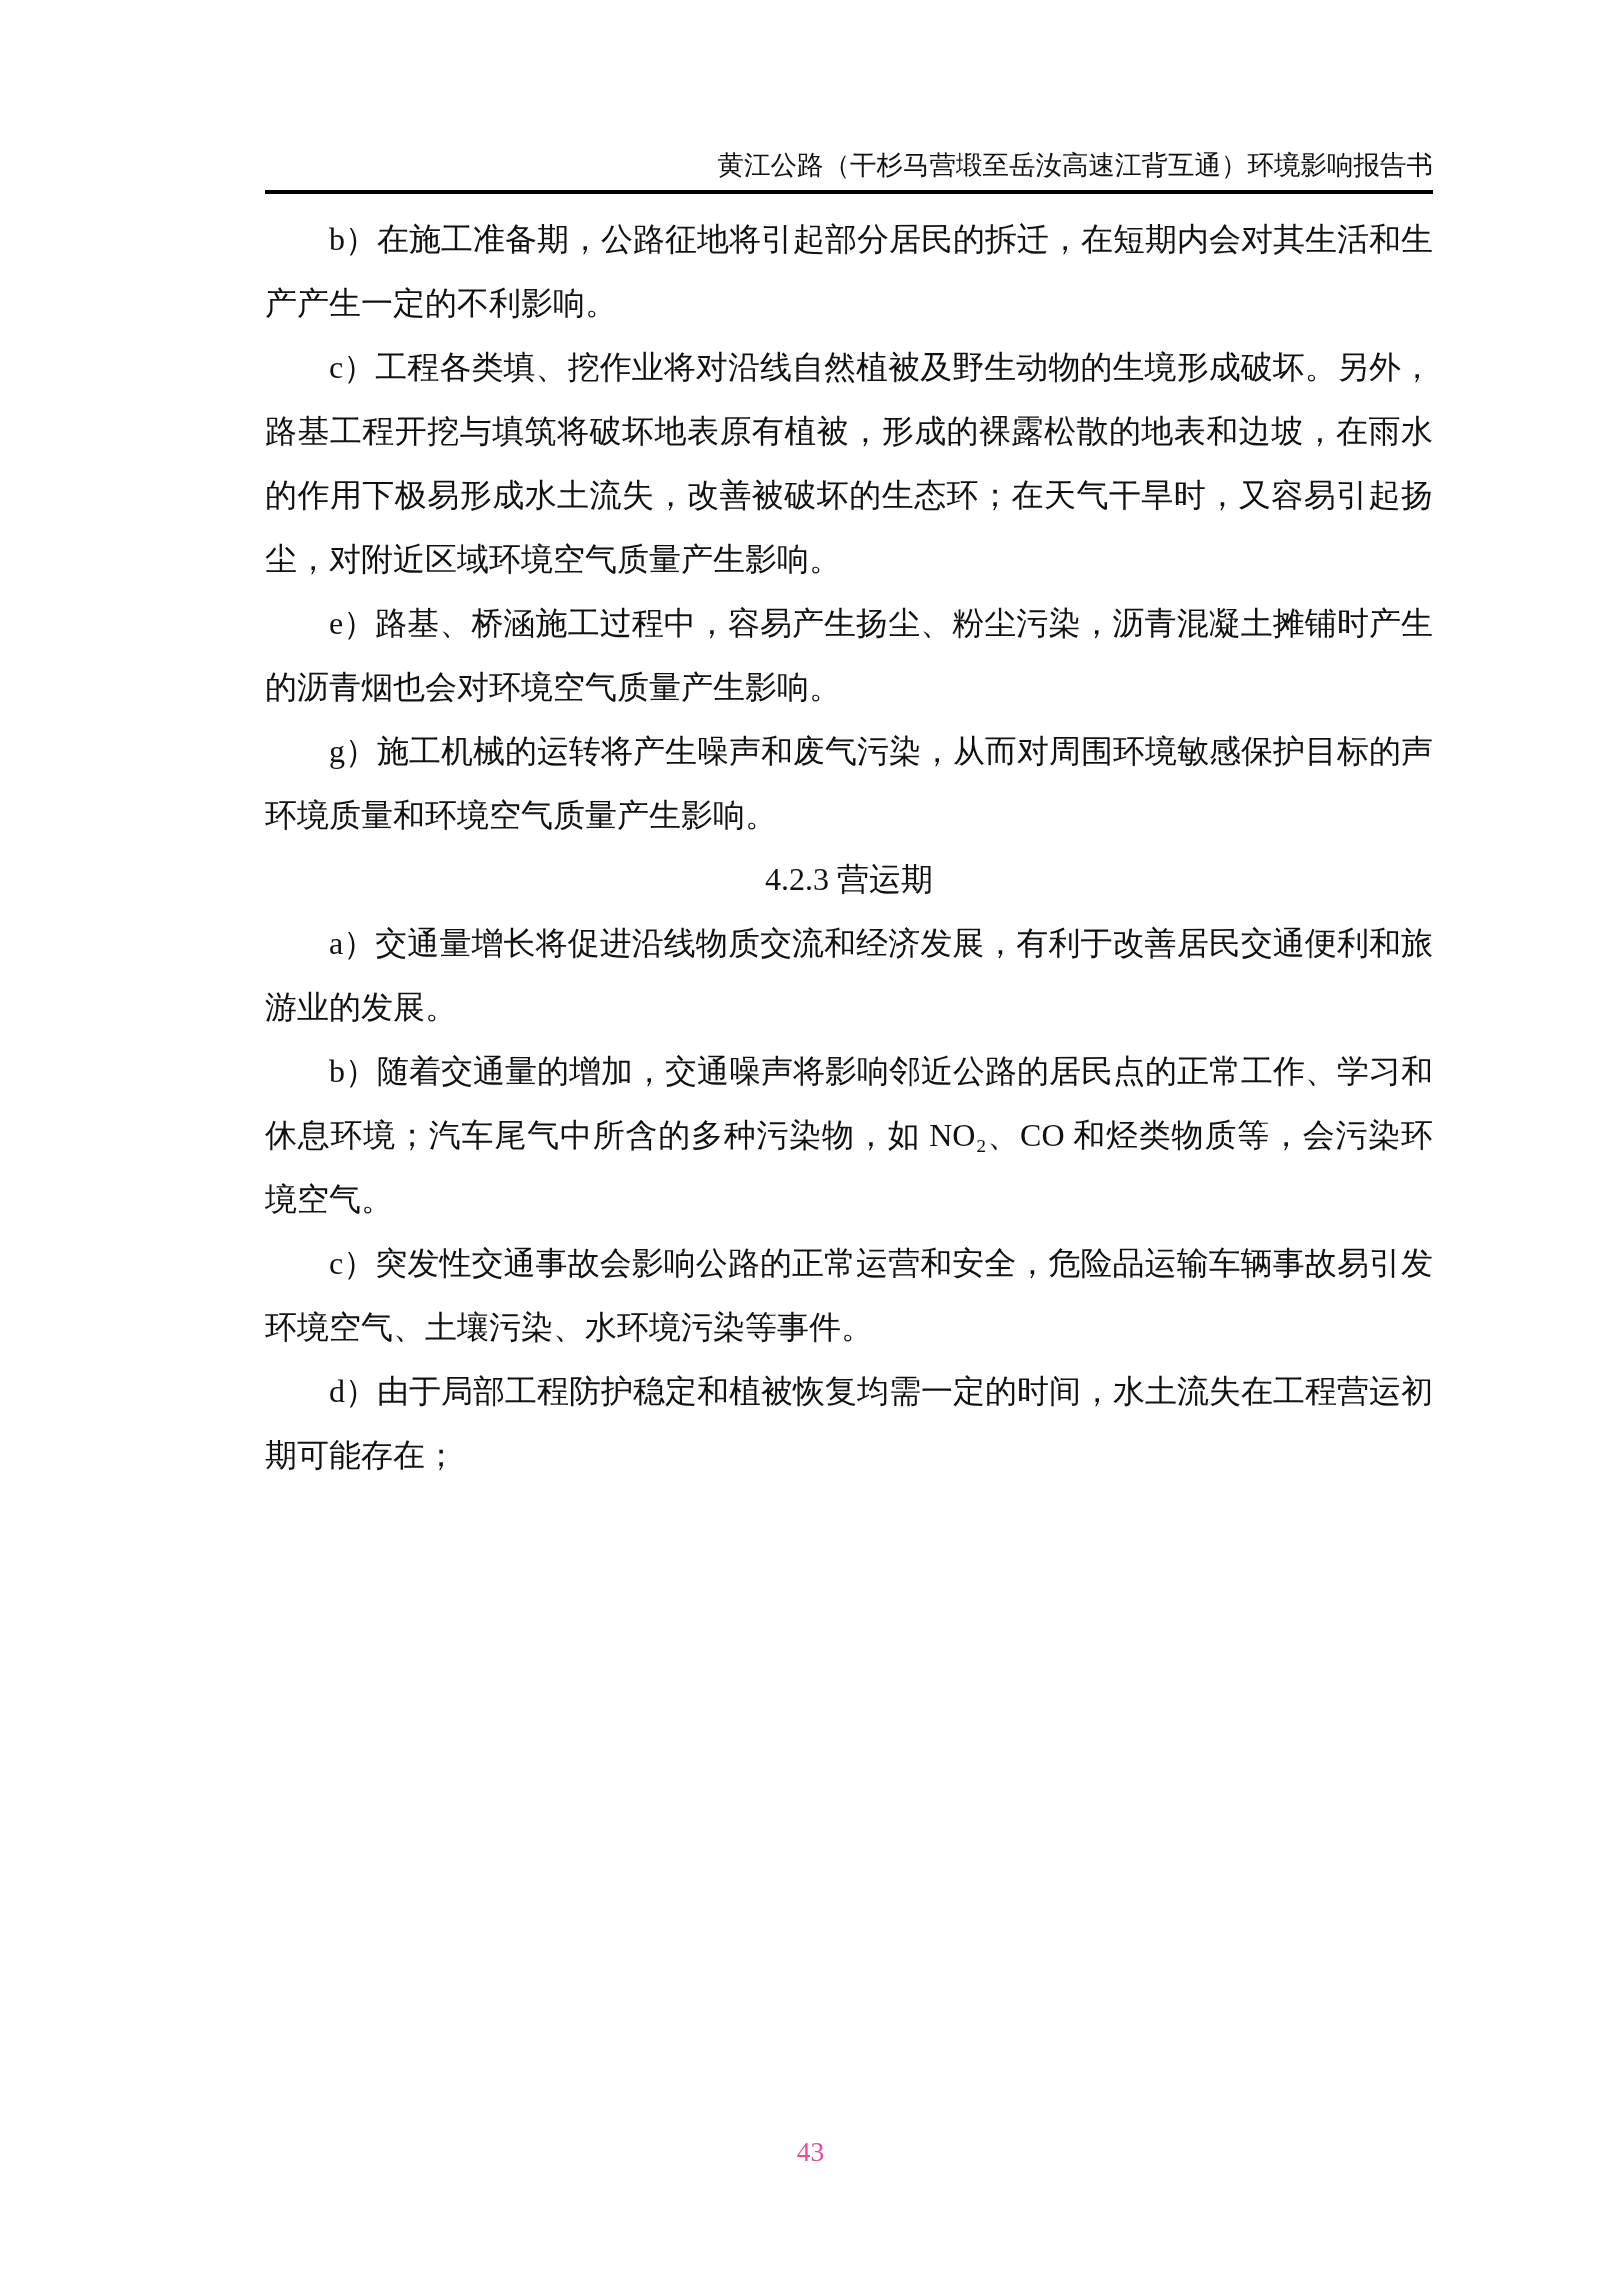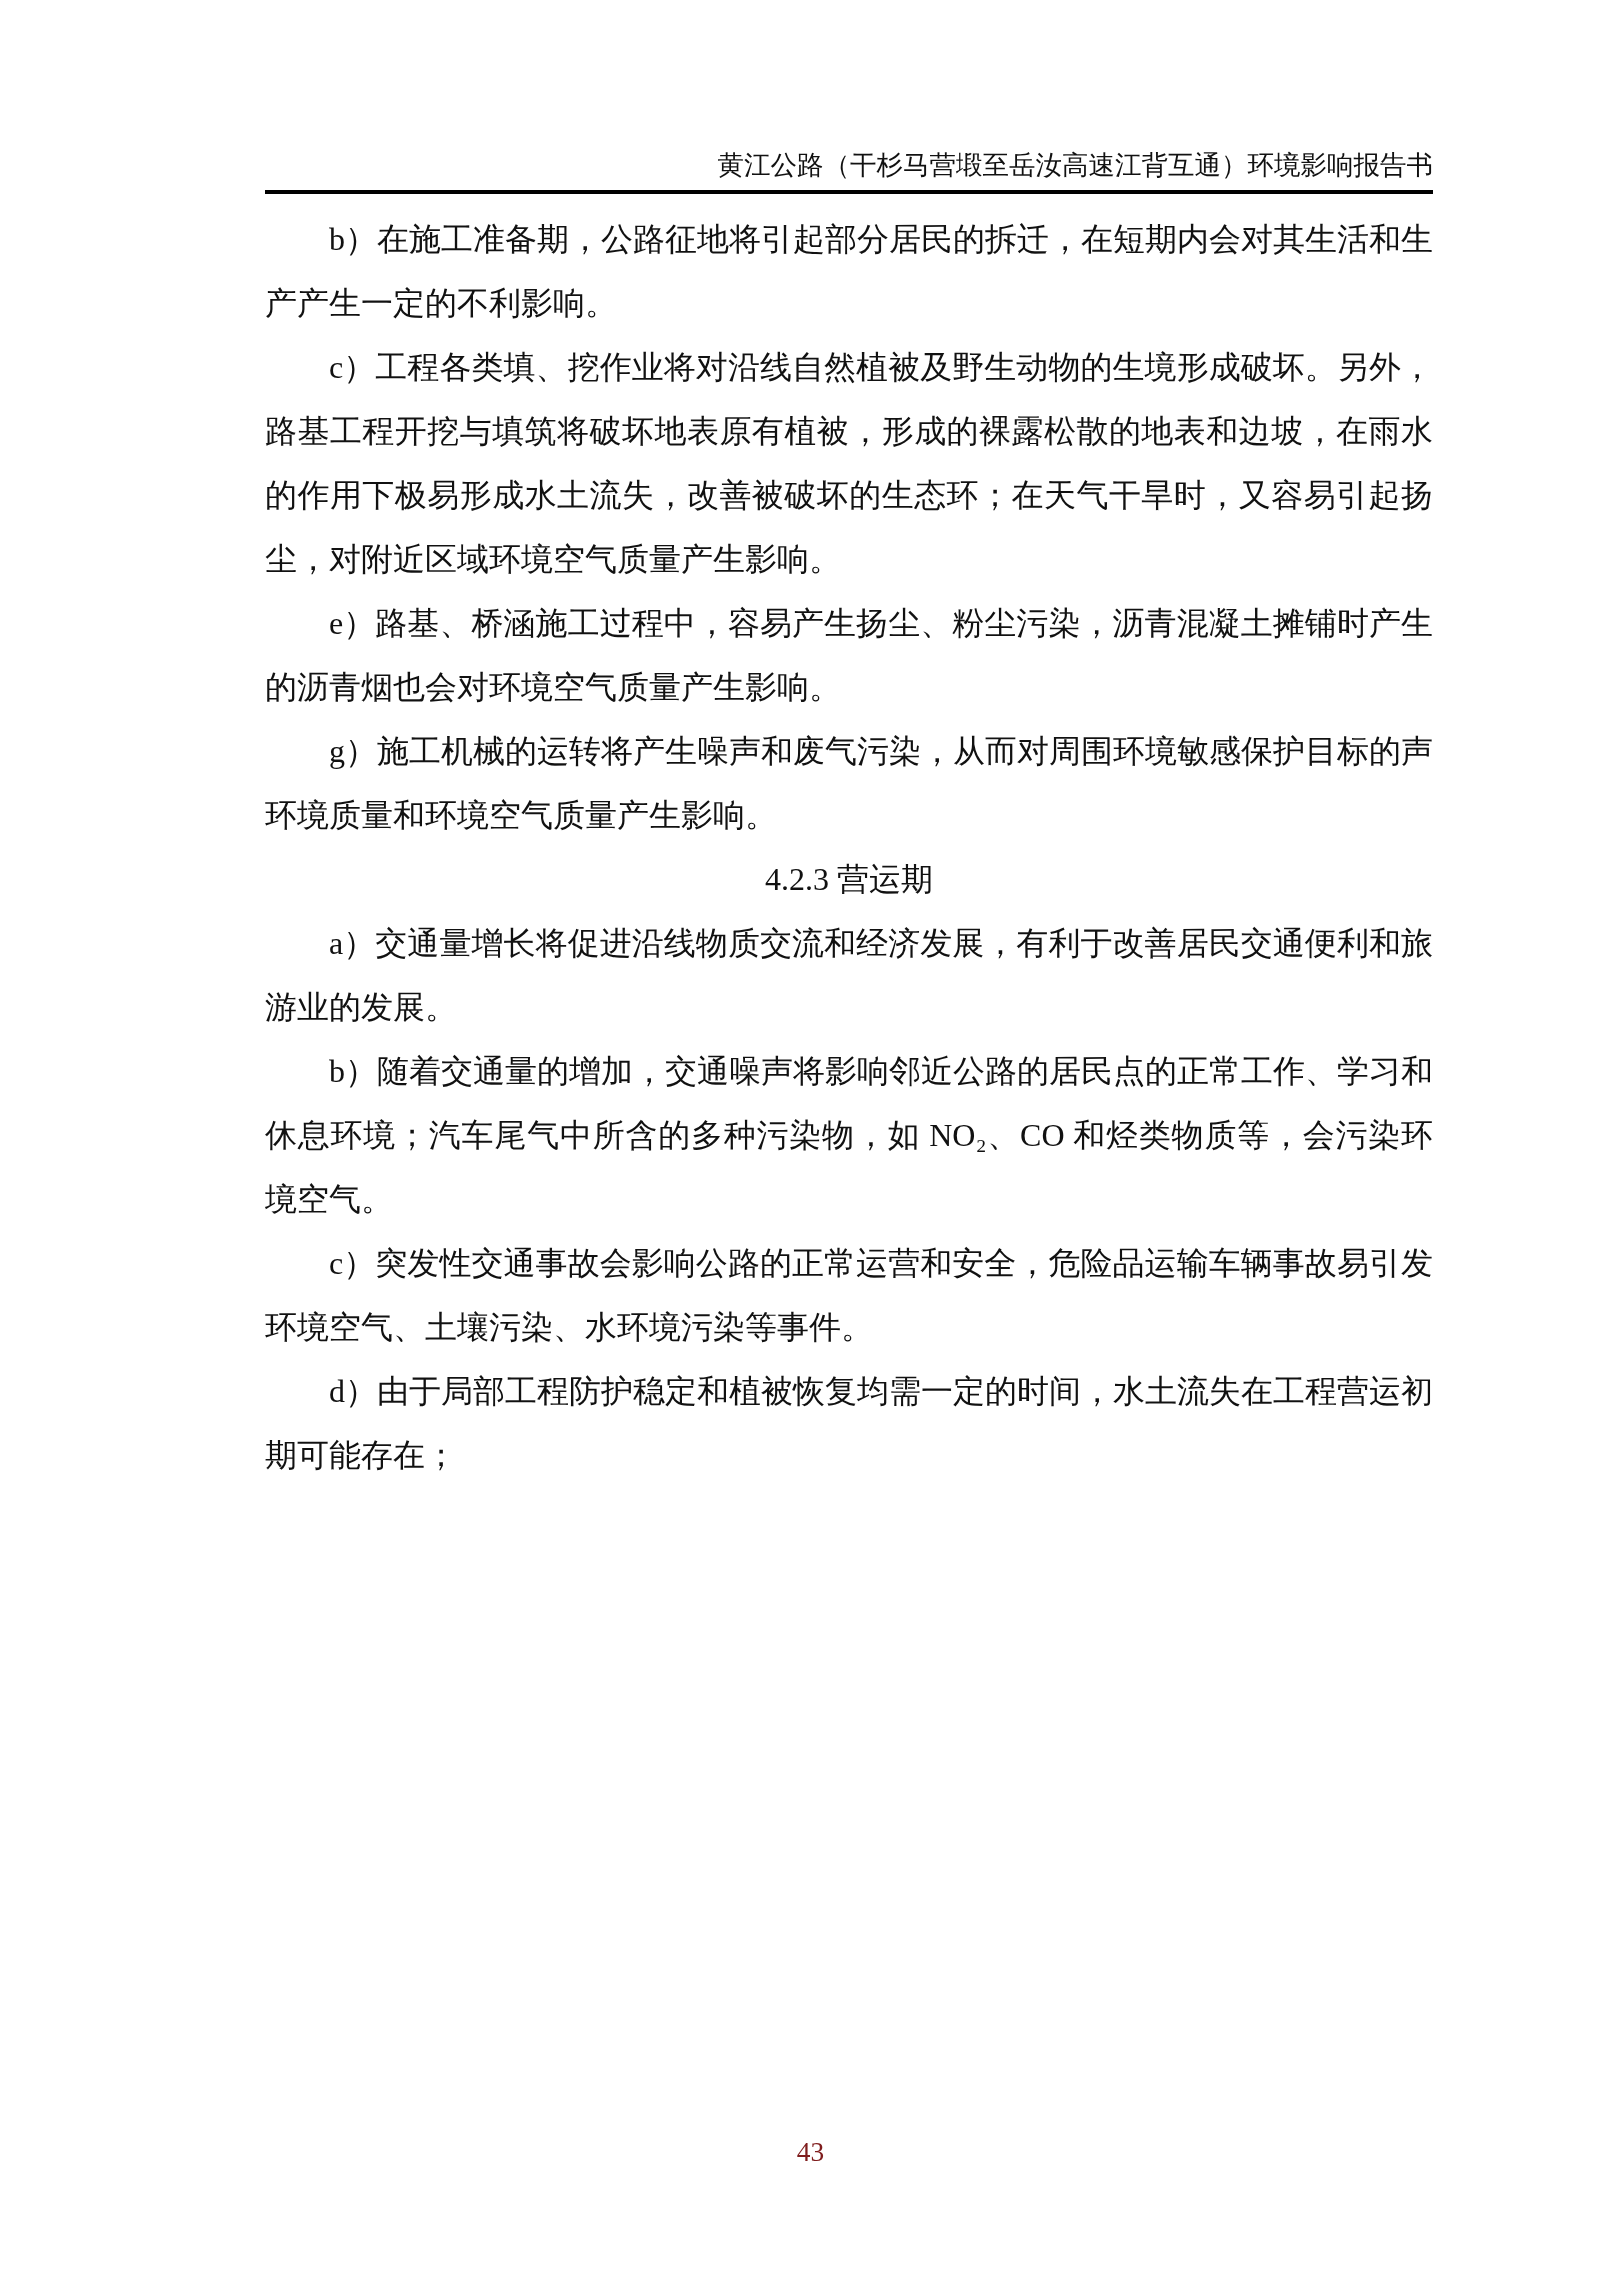--- a/index.html
+++ b/index.html
@@ -53,21 +53,21 @@
   }
 
   .page-footer {
     position: absolute;
     left: 0;
     right: 0;
     top: 2135px;
     text-align: center;
     font-size: 27.4px;
     line-height: 35px;
-    color: #7f1d1d;
+    color: #ec4899;
   }
 </style>
 </head>
 <body>
 
 <div class="page">
   <div class="content">
 
     <div class="running-header">黄江公路（干杉马营塅至岳汝高速江背互通）环境影响报告书</div>
 

